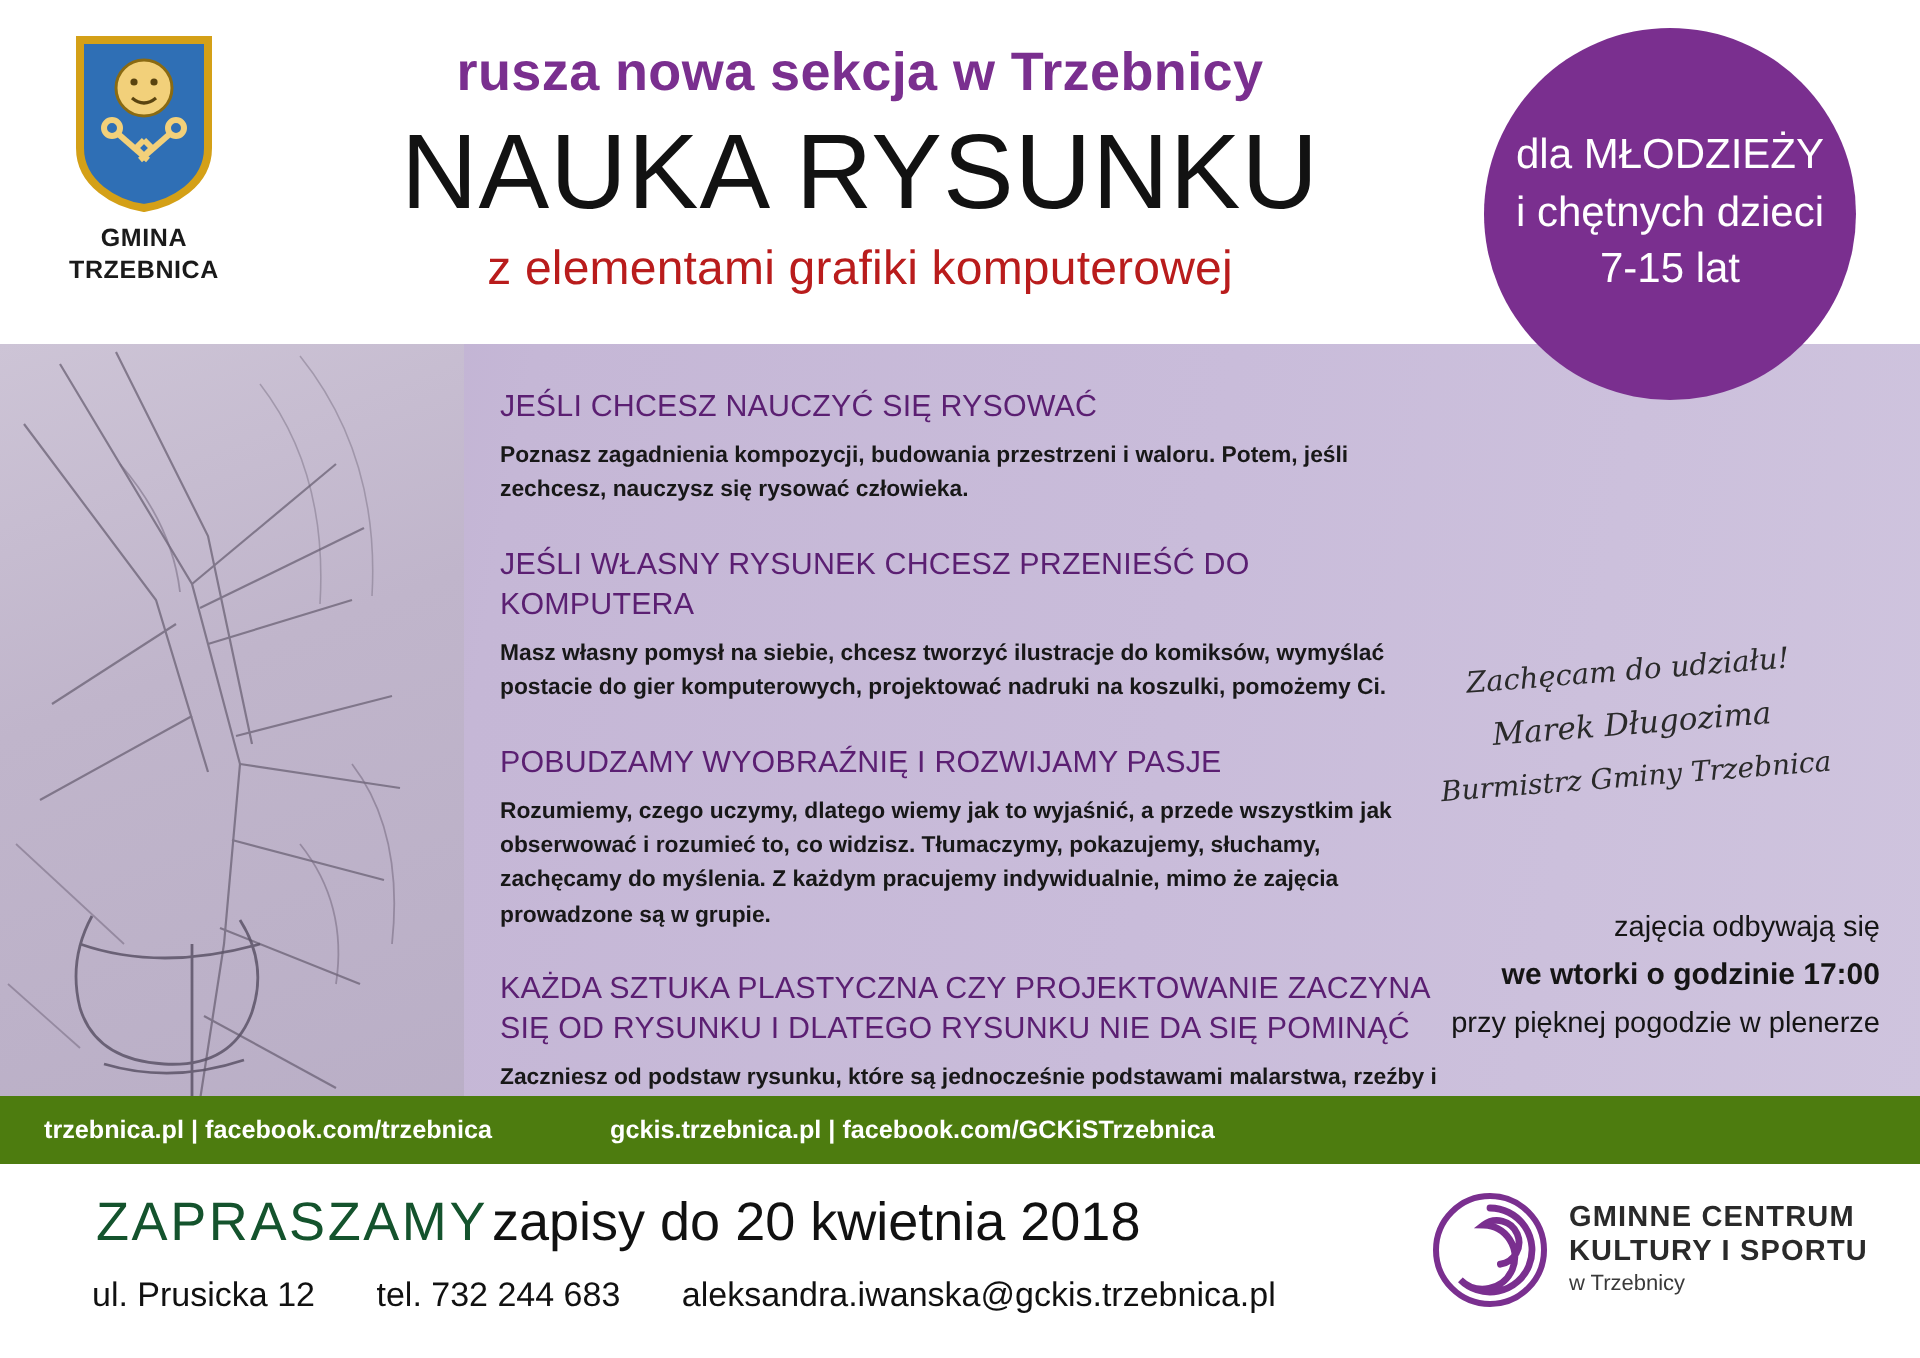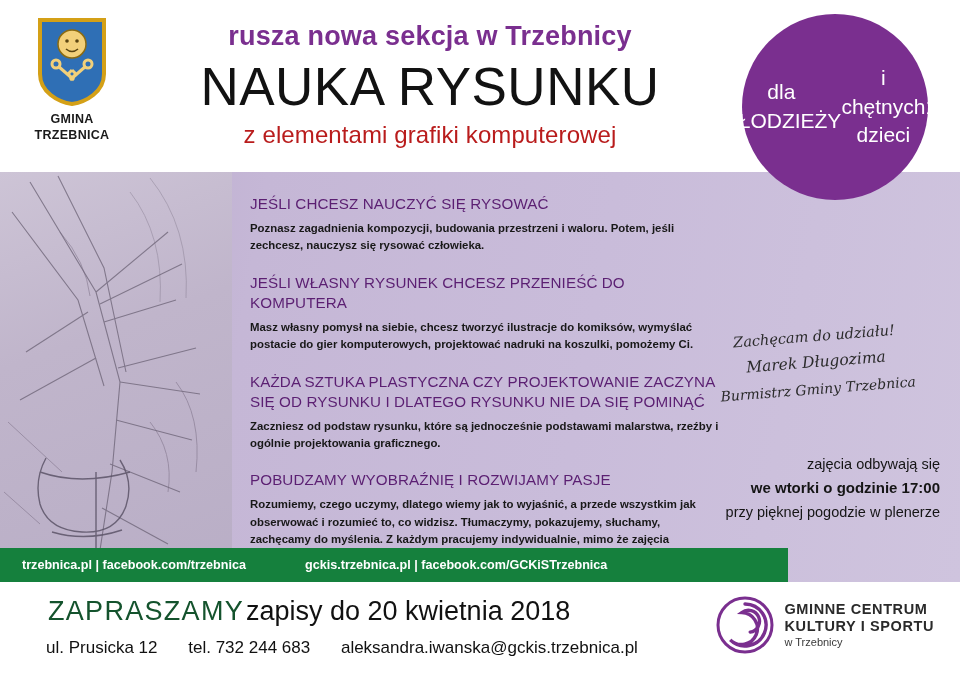--- a/index.html
+++ b/index.html
@@ -54,21 +54,21 @@
     letter-spacing: .1px;
   }
 
   
   .badge {
     position: absolute; right: 32px; top: 14px;
     width: 186px; height: 186px;
     border-radius: 50%;
     background: #7a2f8f;
     color: #ffffff;
-    display: flex; flex-direction: row;
+    display: flex; flex-direction: column;
     align-items: center; justify-content: center;
     text-align: center;
     line-height: 1.38;
     font-size: 21px;
     z-index: 5;
   }
   .badge .l1 { font-weight: normal; }
   .badge .l3 { font-weight: normal; }
 
   
@@ -122,22 +122,22 @@
     position: absolute; right: 20px; bottom: 58px; width: 290px;
     text-align: right;
     color: #151515;
     font-size: 14.5px;
     line-height: 1.62;
   }
   .schedule .strong { font-weight: bold; font-size: 15px; }
 
   
   .links-strip {
-    position: absolute; left: 0; top: 548px; width: 788px; height: 34px;
-    background: #15803d;
+    position: absolute; left: 0; top: 548px; width: 960px; height: 34px;
+    background: #4d7c0f;
     color: #ffffff;
     display: flex; align-items: center;
     font-size: 12.6px; font-weight: bold;
   }
   .links-strip .l-left { position: absolute; left: 22px; }
   .links-strip .l-right { position: absolute; left: 305px; }
 
   
   .bottom-band {
     position: absolute; left: 0; top: 582px; width: 960px; height: 97px;
@@ -253,26 +253,26 @@
     <div class="content">
       <div class="sec">
         <h3>JEŚLI CHCESZ NAUCZYĆ SIĘ RYSOWAĆ</h3>
         <p>Poznasz zagadnienia kompozycji, budowania przestrzeni i waloru. Potem, jeśli zechcesz, nauczysz się rysować człowieka.</p>
       </div>
       <div class="sec">
         <h3>JEŚLI WŁASNY RYSUNEK CHCESZ PRZENIEŚĆ DO KOMPUTERA</h3>
         <p>Masz własny pomysł na siebie, chcesz tworzyć ilustracje do komiksów, wymyślać postacie do gier komputerowych,  projektować nadruki na koszulki, pomożemy Ci.</p>
       </div>
       <div class="sec">
+        <h3>POBUDZAMY WYOBRAŹNIĘ I ROZWIJAMY PASJE</h3>
+        <p>Rozumiemy, czego uczymy, dlatego wiemy jak to wyjaśnić, a przede wszystkim jak obserwować i rozumieć to, co widzisz.  Tłumaczymy, pokazujemy, słuchamy, zachęcamy do myślenia. Z każdym pracujemy indywidualnie, mimo że zajęcia prowadzone są w grupie.</p>
+      </div>
+      <div class="sec">
         <h3>KAŻDA SZTUKA PLASTYCZNA CZY PROJEKTOWANIE ZACZYNA SIĘ OD RYSUNKU I DLATEGO RYSUNKU NIE DA SIĘ POMINĄĆ</h3>
         <p>Zaczniesz od podstaw rysunku, które są jednocześnie podstawami malarstwa, rzeźby i ogólnie projektowania graficznego.</p>
-      </div>
-      <div class="sec">
-        <h3>POBUDZAMY WYOBRAŹNIĘ I ROZWIJAMY PASJE</h3>
-        <p>Rozumiemy, czego uczymy, dlatego wiemy jak to wyjaśnić, a przede wszystkim jak obserwować i rozumieć to, co widzisz.  Tłumaczymy, pokazujemy, słuchamy, zachęcamy do myślenia. Z każdym pracujemy indywidualnie, mimo że zajęcia prowadzone są w grupie.</p>
       </div>
     </div>
 
     <div class="signature">
       <div class="s1">Zachęcam do udziału!</div>
       <div class="s2">Marek Długozima</div>
       <div class="s3">Burmistrz Gminy Trzebnica</div>
     </div>
 
     <div class="schedule">

